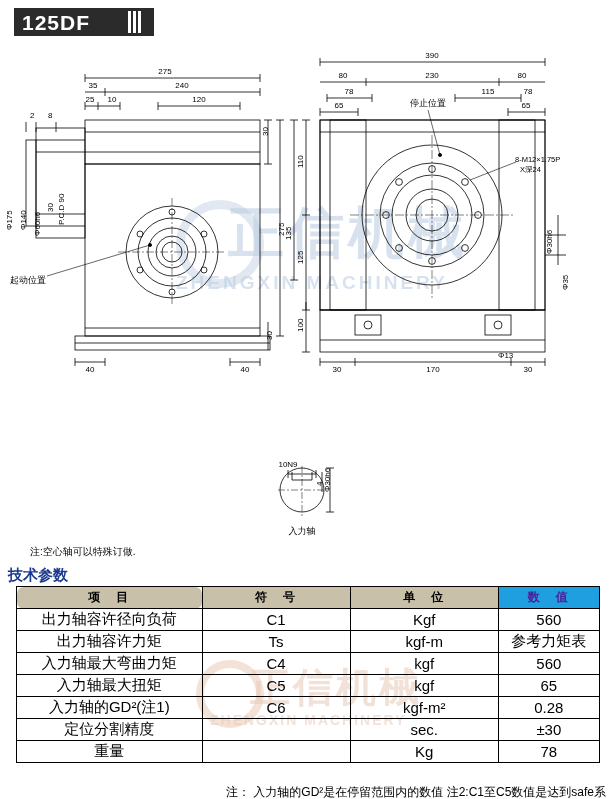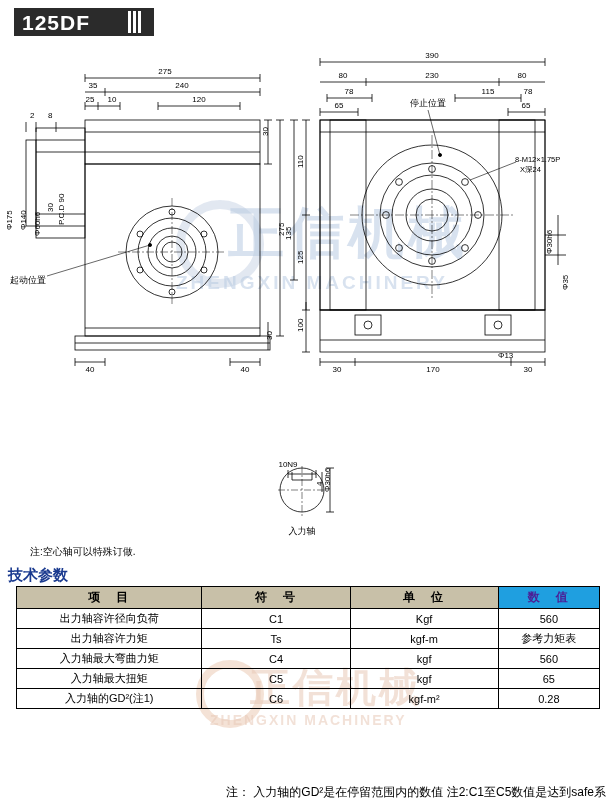--- a/index.html
+++ b/index.html
@@ -74,24 +74,24 @@
     letter-spacing:2px;
     color:#000;
   }
   table.params th.nv{
     background:#1f9fe0;color:#4c1d95;
   }
   table.params td{
     border:1px solid #000;
     height:17px;
     text-align:center;
-    font-size:11px;
+    font-size:15px;
     background:transparent;
   }
-  .col1{width:186px;}
+  .col1{width:186px;border-radius:7px;}
   .col2{width:148px;}
   .col3{width:148px;}
   .col4{width:100px;}
   .note{
     position:absolute;left:226px;top:784px;font-size:12px;
   }
   .note-hollow{
     position:absolute;left:30px;top:545px;font-size:10px;
   }
 </style>
@@ -377,16 +377,28 @@
       <td>C5</td>
       <td>kgf</td>
       <td>65</td>
     </tr>
     <tr>
       <td>入力轴的GD²(注1)</td>
       <td>C6</td>
       <td>kgf-m²</td>
       <td>0.28</td>
     </tr>
+    <tr>
+      <td>定位分割精度</td>
+      <td></td>
+      <td>sec.</td>
+      <td>±30</td>
+    </tr>
+    <tr>
+      <td>重量</td>
+      <td></td>
+      <td>Kg</td>
+      <td>78</td>
+    </tr>
   </tbody>
 </table>
 
 <div class="note">注：  入力轴的GD²是在停留范围内的数值   注2:C1至C5数值是达到safe系数=2时的数值</div>
 
 </body></html>

